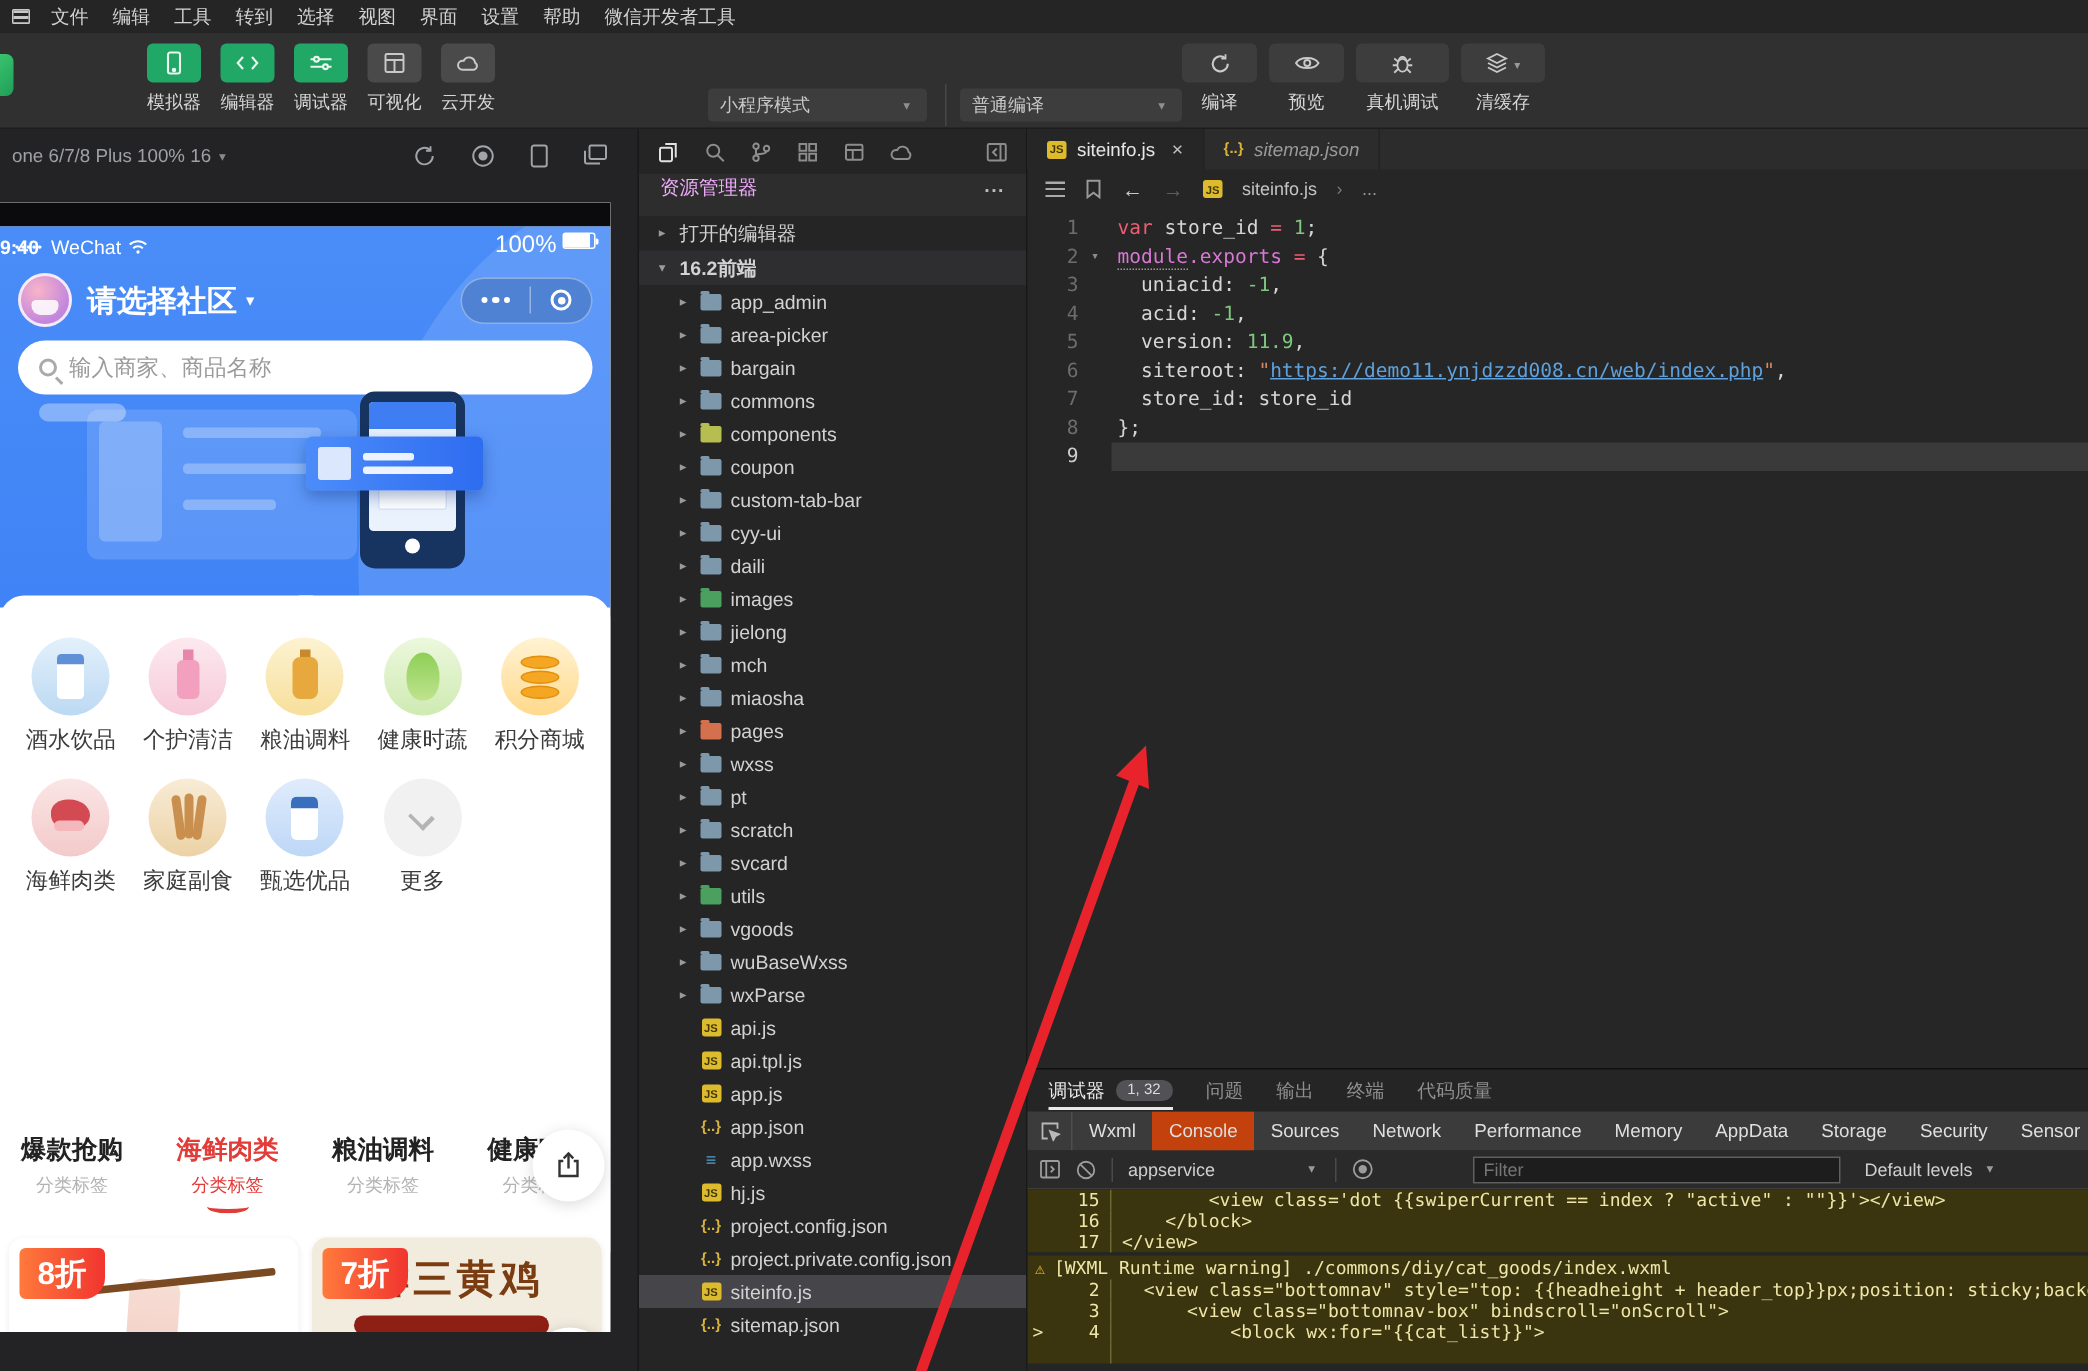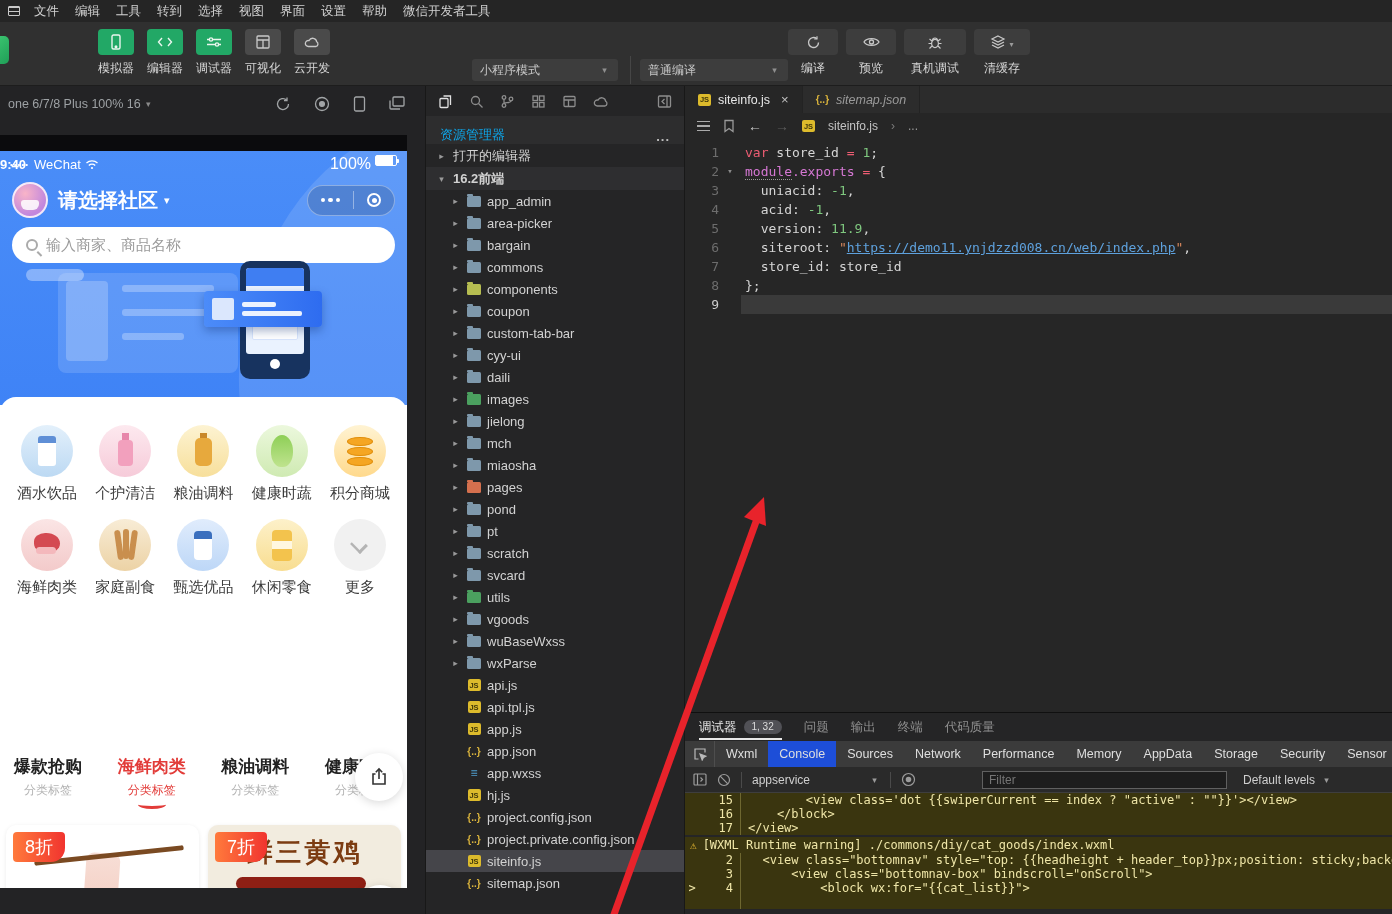--- a/index.html
+++ b/index.html
@@ -98,34 +98,34 @@
   .tagrow{position:absolute;left:0;top:352px;width:407px;height:66px;display:flex;padding:0 14px;justify-content:space-between}
   .tag{text-align:center;padding-top:6px}
   .tag .t1{font-size:17px;font-weight:bold;color:#222}
   .tag .t2{font-size:12px;color:#b3b3b3;margin-top:4px}
   .tag.on .t1,.tag.on .t2{color:#e23c39}
   .smile{width:28px;height:9px;margin:1px auto 0;border-bottom:3px solid #e23c39;border-radius:0 0 60% 60%}
   .share-btn{position:absolute;right:4px;top:356px;width:48px;height:48px;background:#fff;border-radius:50%;box-shadow:0 2px 10px rgba(0,0,0,.15);display:flex;align-items:center;justify-content:center;color:#333}
 
   .prods{position:absolute;left:6px;top:428px;width:395px;display:flex;gap:9px}
   .pcard{flex:1;height:142px;border-radius:10px;overflow:hidden;position:relative;background:#fff;box-shadow:0 1px 4px rgba(0,0,0,.08)}
-  .pbadge{position:absolute;left:7px;top:7px;z-index:3;background:linear-gradient(90deg,#ff7a3c,#f1342f);color:#fff;font-size:18px;font-weight:normal;padding:3px 12px;border-radius:4px 4px 14px 4px}
+  .pbadge{position:absolute;left:7px;top:7px;z-index:3;background:linear-gradient(90deg,#ff7a3c,#f1342f);color:#fff;font-size:21px;font-weight:bold;padding:3px 12px;border-radius:4px 4px 14px 4px}
   .fish{position:absolute;left:78px;top:28px;width:34px;height:80px;background:linear-gradient(180deg,#f7ded6,#f3c9bc);border-radius:8px;transform:rotate(4deg)}
   .chop{position:absolute;left:28px;top:28px;width:150px;height:5px;background:#7a4a22;transform:rotate(-6deg);border-radius:2px}
   .pcard.k2{background:#f2ecdf}
   .brush{position:absolute;left:0;right:0;top:10px;text-align:center;font-family:"DejaVu Serif","Liberation Serif",serif;font-size:26px;font-weight:bold;color:#7c3c12;letter-spacing:3px}
   .ribbon{position:absolute;left:28px;top:52px;width:130px;height:13px;background:#8e1f14;border-radius:7px}
   .totop{position:absolute;right:2px;top:488px;width:50px;height:50px;background:#fff;border-radius:50%;box-shadow:0 2px 10px rgba(0,0,0,.18);display:flex;align-items:center;justify-content:center;color:#444;z-index:4}
 
   
   .explorer{position:absolute;left:425px;top:86px;width:260px;height:828px;background:#252526;border-left:1px solid #181818;border-right:1px solid #181818;overflow:hidden}
   .acts{height:30px;display:flex;align-items:center;gap:16px;padding:0 12px;color:#8d8d8d}
   .acts .on{color:#e2e2e2}
   .acts .last{margin-left:auto}
-  .exp-head{height:28px;display:flex;align-items:flex-end;padding:0 14px;color:#0ea5e9;font-size:13px;background:#2d2d2e}
+  .exp-head{height:28px;display:flex;align-items:flex-start;padding:0 14px;color:#f0abfc;font-size:13px;background:#2d2d2e}
   .exp-dots{margin-left:auto;color:#bdbdbd;letter-spacing:1px;font-weight:bold}
   .exp-dots::after{content:'...'}
   .tree{font-size:13px;color:#d2d2d2}
   .trow{height:22px;display:flex;align-items:center;gap:6px;padding-left:24px;cursor:pointer;white-space:nowrap}
   .trow.sec{padding-left:10px;height:23px}
   .trow.proj{font-weight:bold;background:#2e2e30}
   .trow.sel{background:#45454a}
   .car{width:11px;flex:none;color:#9a9a9a;font-size:9px;text-align:center}
   .car-r::after{content:'▸'} .car-d::after{content:'▾'}
   .fic{width:14px;height:11px;border-radius:1.5px;position:relative;flex:none;margin-top:1px}
@@ -168,21 +168,21 @@
   
   .dbg{position:absolute;left:685px;top:712px;width:707px;height:202px;background:#252526;border-top:1px solid #101010}
   .dtabs{height:28px;display:flex;align-items:center;padding-left:14px;gap:22px;font-size:12.5px;color:#8f8f8f}
   .dtab{height:28px;line-height:28px;position:relative;cursor:pointer;display:flex;align-items:center;gap:7px}
   .dtab.on{color:#eaeaea}
   .dtab.on::after{content:'';position:absolute;left:0;right:0;bottom:1px;height:2px;background:#e8e8e8}
   .badge{background:#515156;color:#dcdcdc;font-size:10px;border-radius:9px;padding:2px 8px;line-height:1}
   .devtabs{height:26px;background:#3b3b3b;display:flex;align-items:center;font-size:12.5px;color:#dfdfdf;overflow:hidden}
   .inspect{width:30px;height:26px;display:flex;align-items:center;justify-content:center;color:#b9b9b9;border-right:1px solid #4e4e4e;flex:none}
   .dvtab{padding:0 11px;height:26px;line-height:26px;cursor:pointer;flex:none}
-  .dvtab.on{background:#1d4ed8}
+  .dvtab.on{background:#c2410c}
   .ctoolbar{height:26px;background:#2a2a2a;display:flex;align-items:center;gap:10px;padding:0 8px;border-bottom:1px solid #3e3e3e;color:#9c9c9c}
   .cdiv{width:1px;height:16px;background:#4a4a4a}
   .ctx{display:flex;align-items:center;color:#cfcfcf;font-size:12px;width:128px;cursor:pointer}
   .ctx .car{margin-left:auto;font-size:9px;color:#9a9a9a}
   .ctx .car::after{content:'▾'}
   .filter{width:245px;height:18px;background:#1d1d1d;border:1px solid #606060;color:#bbb;font-size:12px;padding:0 6px;font-family:inherit;margin-left:56px}
   .levels{color:#cfcfcf;font-size:12px;display:flex;align-items:center;gap:6px;margin-left:6px;cursor:pointer}
   .levels .car{font-size:9px;color:#9a9a9a}
   .levels .car::after{content:'▾'}
   .cout{font-family:"DejaVu Sans Mono","Liberation Mono",monospace;font-size:12px;height:136px;overflow:hidden;background:#252526}
@@ -461,27 +461,20 @@
               <i class="art a-stick" style="left:31px;top:11px;transform:rotate(8deg)"></i>
             </div>
             <div class="clbl">家庭副食</div>
           </div>
         <div class="cat c7">
             <div class="ico">
               <i class="art a-can"></i>
             </div>
             <div class="clbl">甄选优品</div>
           </div>
-        <div class="cat c8">
-            <div class="ico">
-              <i class="art a-bag"></i>
-              <i class="art a-band"></i>
-            </div>
-            <div class="clbl">休闲零食</div>
-          </div>
         <div class="cat c9">
             <div class="ico">
               <i class="art a-chev"></i>
             </div>
             <div class="clbl">更多</div>
           </div>
       </div>
 
       <div class="tagrow">
         <div class="tag">
@@ -660,21 +653,21 @@
         <span>miaosha</span>
       </div>
     <div class="trow">
         <span class="car car-r"></span>
         <span class="fic f-pages"></span>
         <span>pages</span>
       </div>
     <div class="trow">
         <span class="car car-r"></span>
         <span class="fic f-def"></span>
-        <span>pond</span>
+        <span>wxss</span>
       </div>
     <div class="trow">
         <span class="car car-r"></span>
         <span class="fic f-def"></span>
         <span>pt</span>
       </div>
     <div class="trow">
         <span class="car car-r"></span>
         <span class="fic f-def"></span>
         <span>scratch</span>

